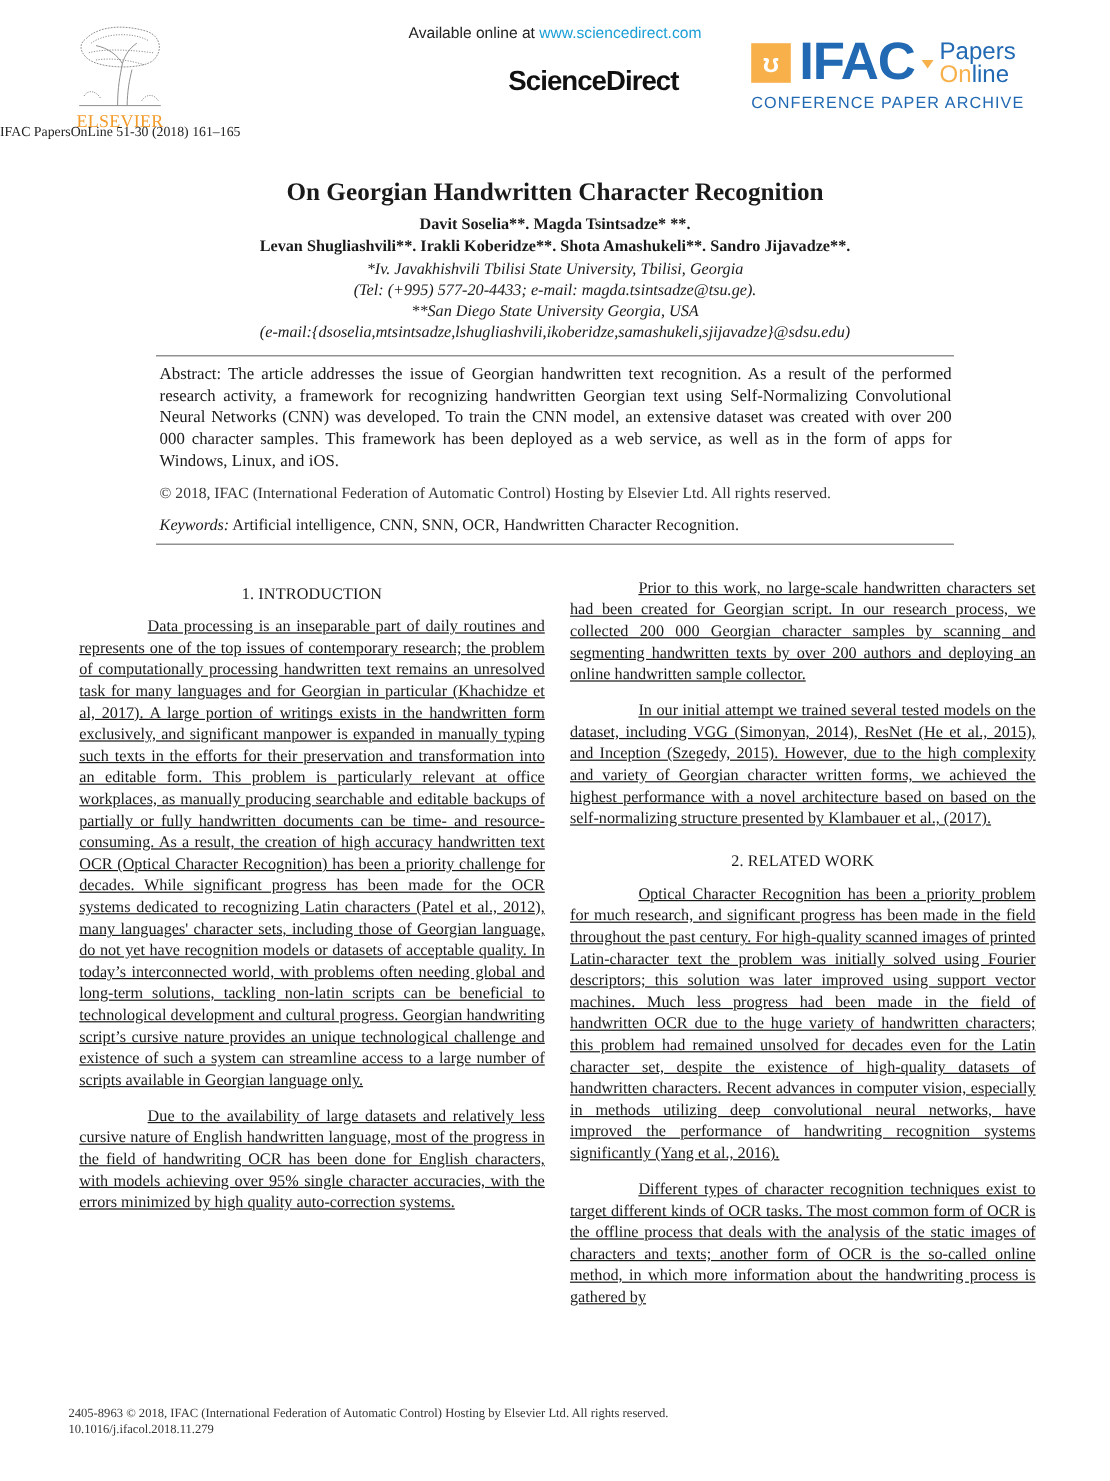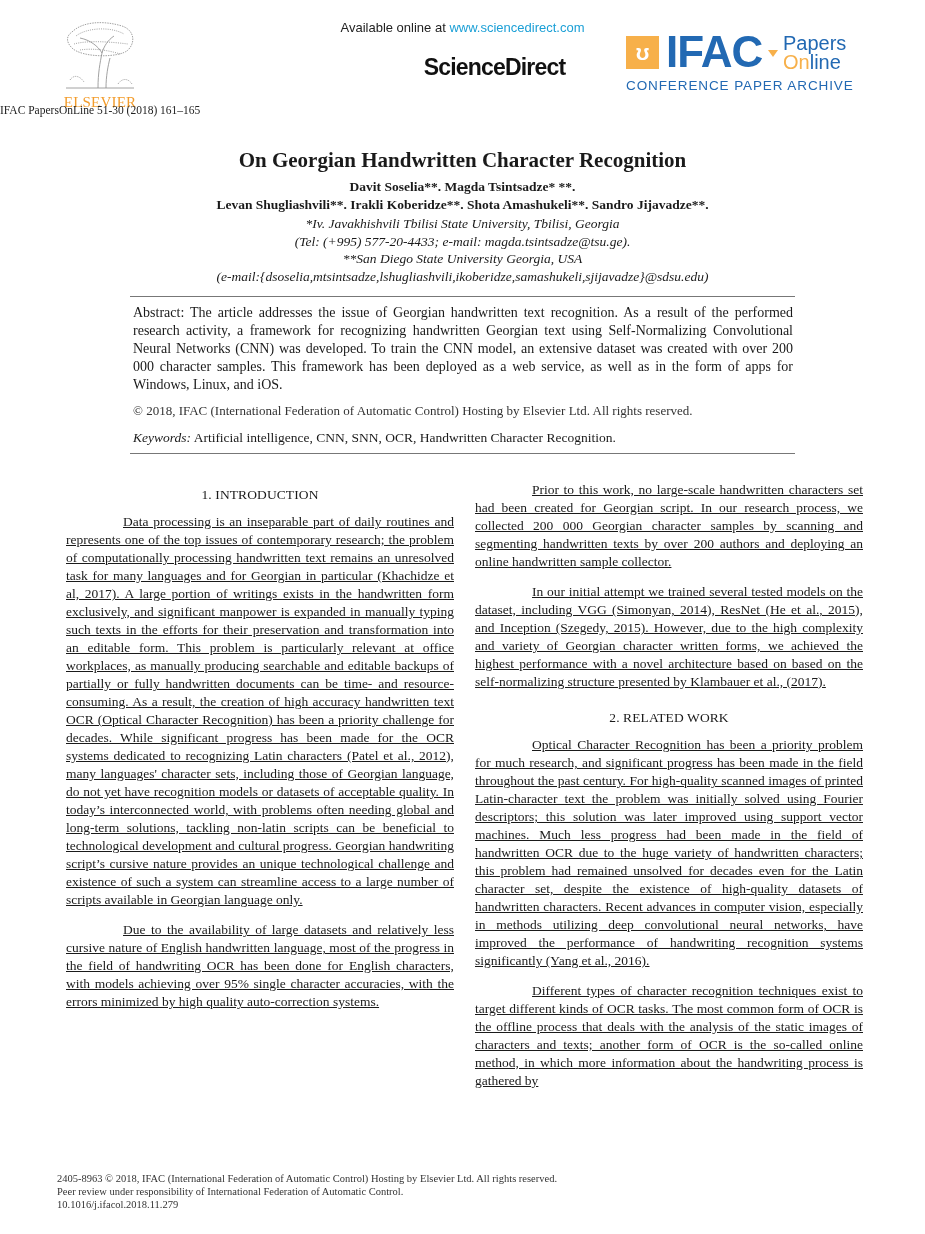--- a/index.html
+++ b/index.html
@@ -115,15 +115,14 @@
 <div class="abs col right">
   <p>Prior to this work, no large-scale handwritten characters set had been created for Georgian script. In our research process, we collected 200 000 Georgian character samples by scanning and segmenting handwritten texts by over 200 authors and deploying an online handwritten sample collector.</p>
   <p>In our initial attempt we trained several tested models on the dataset, including VGG (Simonyan, 2014), ResNet (He et al., 2015), and Inception (Szegedy, 2015). However, due to the high complexity and variety of Georgian character written forms, we achieved the highest performance with a novel architecture based on based on the self-normalizing structure presented by Klambauer et al., (2017).</p>
   <h2 class="sec2">2. RELATED WORK</h2>
   <p>Optical Character Recognition has been a priority problem for much research, and significant progress has been made in the field throughout the past century. For high-quality scanned images of printed Latin-character text the problem was initially solved using Fourier descriptors; this solution was later improved using support vector machines. Much less progress had been made in the field of handwritten OCR due to the huge variety of handwritten characters; this problem had remained unsolved for decades even for the Latin character set, despite the existence of high-quality datasets of handwritten characters. Recent advances in computer vision, especially in methods utilizing deep convolutional neural networks, have improved the performance of handwriting recognition systems significantly (Yang et al., 2016).</p>
   <p>Different types of character recognition techniques exist to target different kinds of OCR tasks. The most common form of OCR is the offline process that deals with the analysis of the static images of characters and texts; another form of OCR is the so-called online method, in which more information about the handwriting process is gathered by</p>
 </div>
 
 <div class="abs footer">
   <div>2405-8963 © 2018, IFAC (International Federation of Automatic Control) Hosting by Elsevier Ltd. All rights reserved.</div>
-  <div>Peer review under responsibility of International Federation of Automatic Control.</div>
   <div>10.1016/j.ifacol.2018.11.279</div>
 </div>
 
 </body></html>

